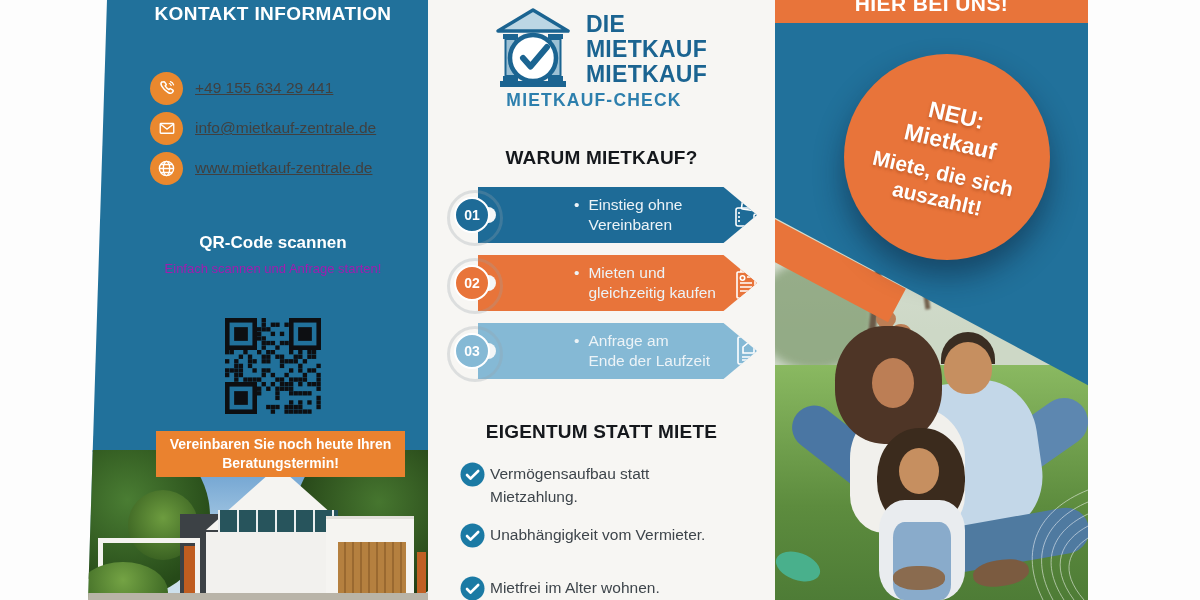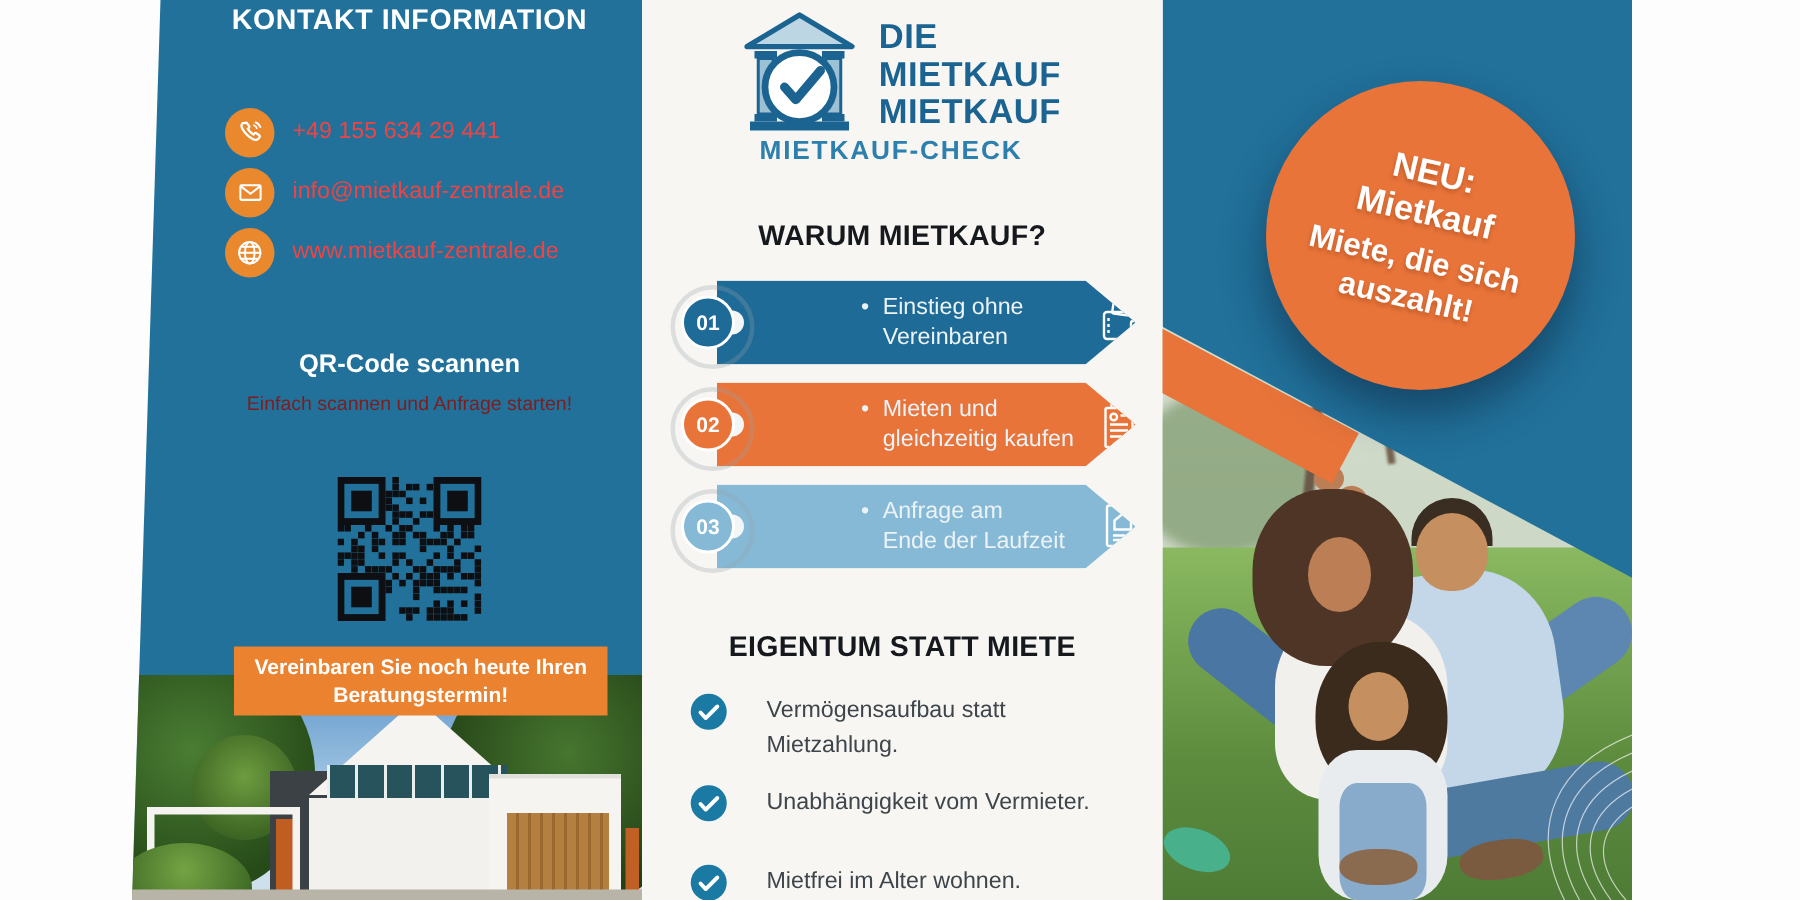--- a/index.html
+++ b/index.html
@@ -8,24 +8,24 @@
 
   
   .panel-left{position:absolute;left:88px;top:0;width:340px;height:600px;
     clip-path:polygon(19px 0,340px 0,340px 600px,0 600px);}
   .lp-blue{position:absolute;left:0;top:0;right:0;height:452px;background:#21719b;}
   .lp-heading{position:absolute;left:30px;top:3px;width:310px;text-align:center;
     color:#fff;font-weight:bold;font-size:19px;letter-spacing:.4px;}
   .c-row{position:absolute;left:62px;display:flex;align-items:center;gap:12px;height:34px;}
   .c-ic{width:33px;height:33px;border-radius:50%;background:#ea882e;display:flex;
     align-items:center;justify-content:center;flex:0 0 33px;}
-  .c-txt{color:#ef4444;font-size:15.5px;white-space:nowrap;}
+  .c-txt{color:#404040;font-size:15.5px;white-space:nowrap;text-decoration:underline;}
   .qr-head{position:absolute;left:30px;top:233px;width:310px;text-align:center;color:#fff;
     font-weight:bold;font-size:17px;}
-  .qr-sub{position:absolute;left:75px;top:259px;width:220px;text-align:center;color:#7f1d1d;
+  .qr-sub{position:absolute;left:75px;top:259px;width:220px;text-align:center;color:#a21caf;
     font-size:13px;line-height:1.55;}
   .qr-box{position:absolute;left:137px;top:318px;width:96px;height:96px;}
   .lp-cta{position:absolute;left:68px;top:431px;width:237px;min-height:33px;background:#ea822f;
     color:#fff;font-weight:bold;font-size:14px;line-height:1.35;text-align:center;
     padding:4px 6px;z-index:5;}
   
   .lp-photo{position:absolute;left:0;top:450px;right:0;height:150px;overflow:hidden;
     background:linear-gradient(180deg,#5f97cc 0%,#a9cbe4 55%,#cde0ec 80%);}
   .tree{position:absolute;border-radius:50%;}
   .house-gable{position:absolute;left:118px;top:16px;width:144px;height:64px;
@@ -60,21 +60,21 @@
   .step-ring{position:absolute;left:19px;top:3px;width:50px;height:50px;border-radius:50%;
     border:3px solid rgba(150,160,168,.28);z-index:2;}
   .step-pill{position:absolute;left:40px;top:20px;width:28px;height:16px;border-radius:8px;
     background:#f3f6f7;z-index:3;}
   .step-num{position:absolute;left:26px;top:10px;width:36px;height:36px;border-radius:50%;
     border:2.5px solid #fff;box-sizing:border-box;color:#fff;font-weight:bold;font-size:14px;
     display:flex;align-items:center;justify-content:center;z-index:4;}
   .step-text{position:absolute;left:96px;top:8px;display:flex;gap:9px;color:#ecf3f7;
     font-size:15.5px;line-height:1.32;z-index:2;}
   .step-ic{position:absolute;left:254px;top:11px;width:34px;height:34px;z-index:2;}
-  .benefit{position:absolute;display:flex;gap:26px;}
+  .benefit{position:absolute;display:flex;gap:5px;}
   .benefit .txt{width:218px;color:#3e454b;font-size:15.5px;line-height:1.5;}
   .chk{flex:0 0 25px;width:25px;height:25px;}
 
   
   .panel-right{position:absolute;left:775px;top:0;width:313px;height:600px;overflow:hidden;}
   .fam{position:absolute;inset:0;background:linear-gradient(180deg,#e6eae0 0%,#d3dccd 45%,#cdd8c6 55%);}
   .bokeh{position:absolute;border-radius:50%;filter:blur(4px);}
   .grass{position:absolute;left:0;right:0;bottom:0;height:235px;
     background:linear-gradient(180deg,#8ab961 0%,#5d8c3e 60%,#4e7c36 100%);}
   .fig{position:absolute;}
@@ -481,15 +481,18 @@
 
     <div class="rp-circle">
       <div class="rp-circle-inner">
         <div class="rp-l1">NEU:</div>
         <div class="rp-l1">Mietkauf</div>
         <div class="rp-l2" style="margin-top:6px;">Miete, die sich</div>
         <div class="rp-l2">auszahlt!</div>
       </div>
     </div>
 
+    <div class="rp-bar">
+      <div class="rp-bar-text">HIER BEI UNS!</div>
+    </div>
   </div>
 
 </div>
 
 </body></html>

